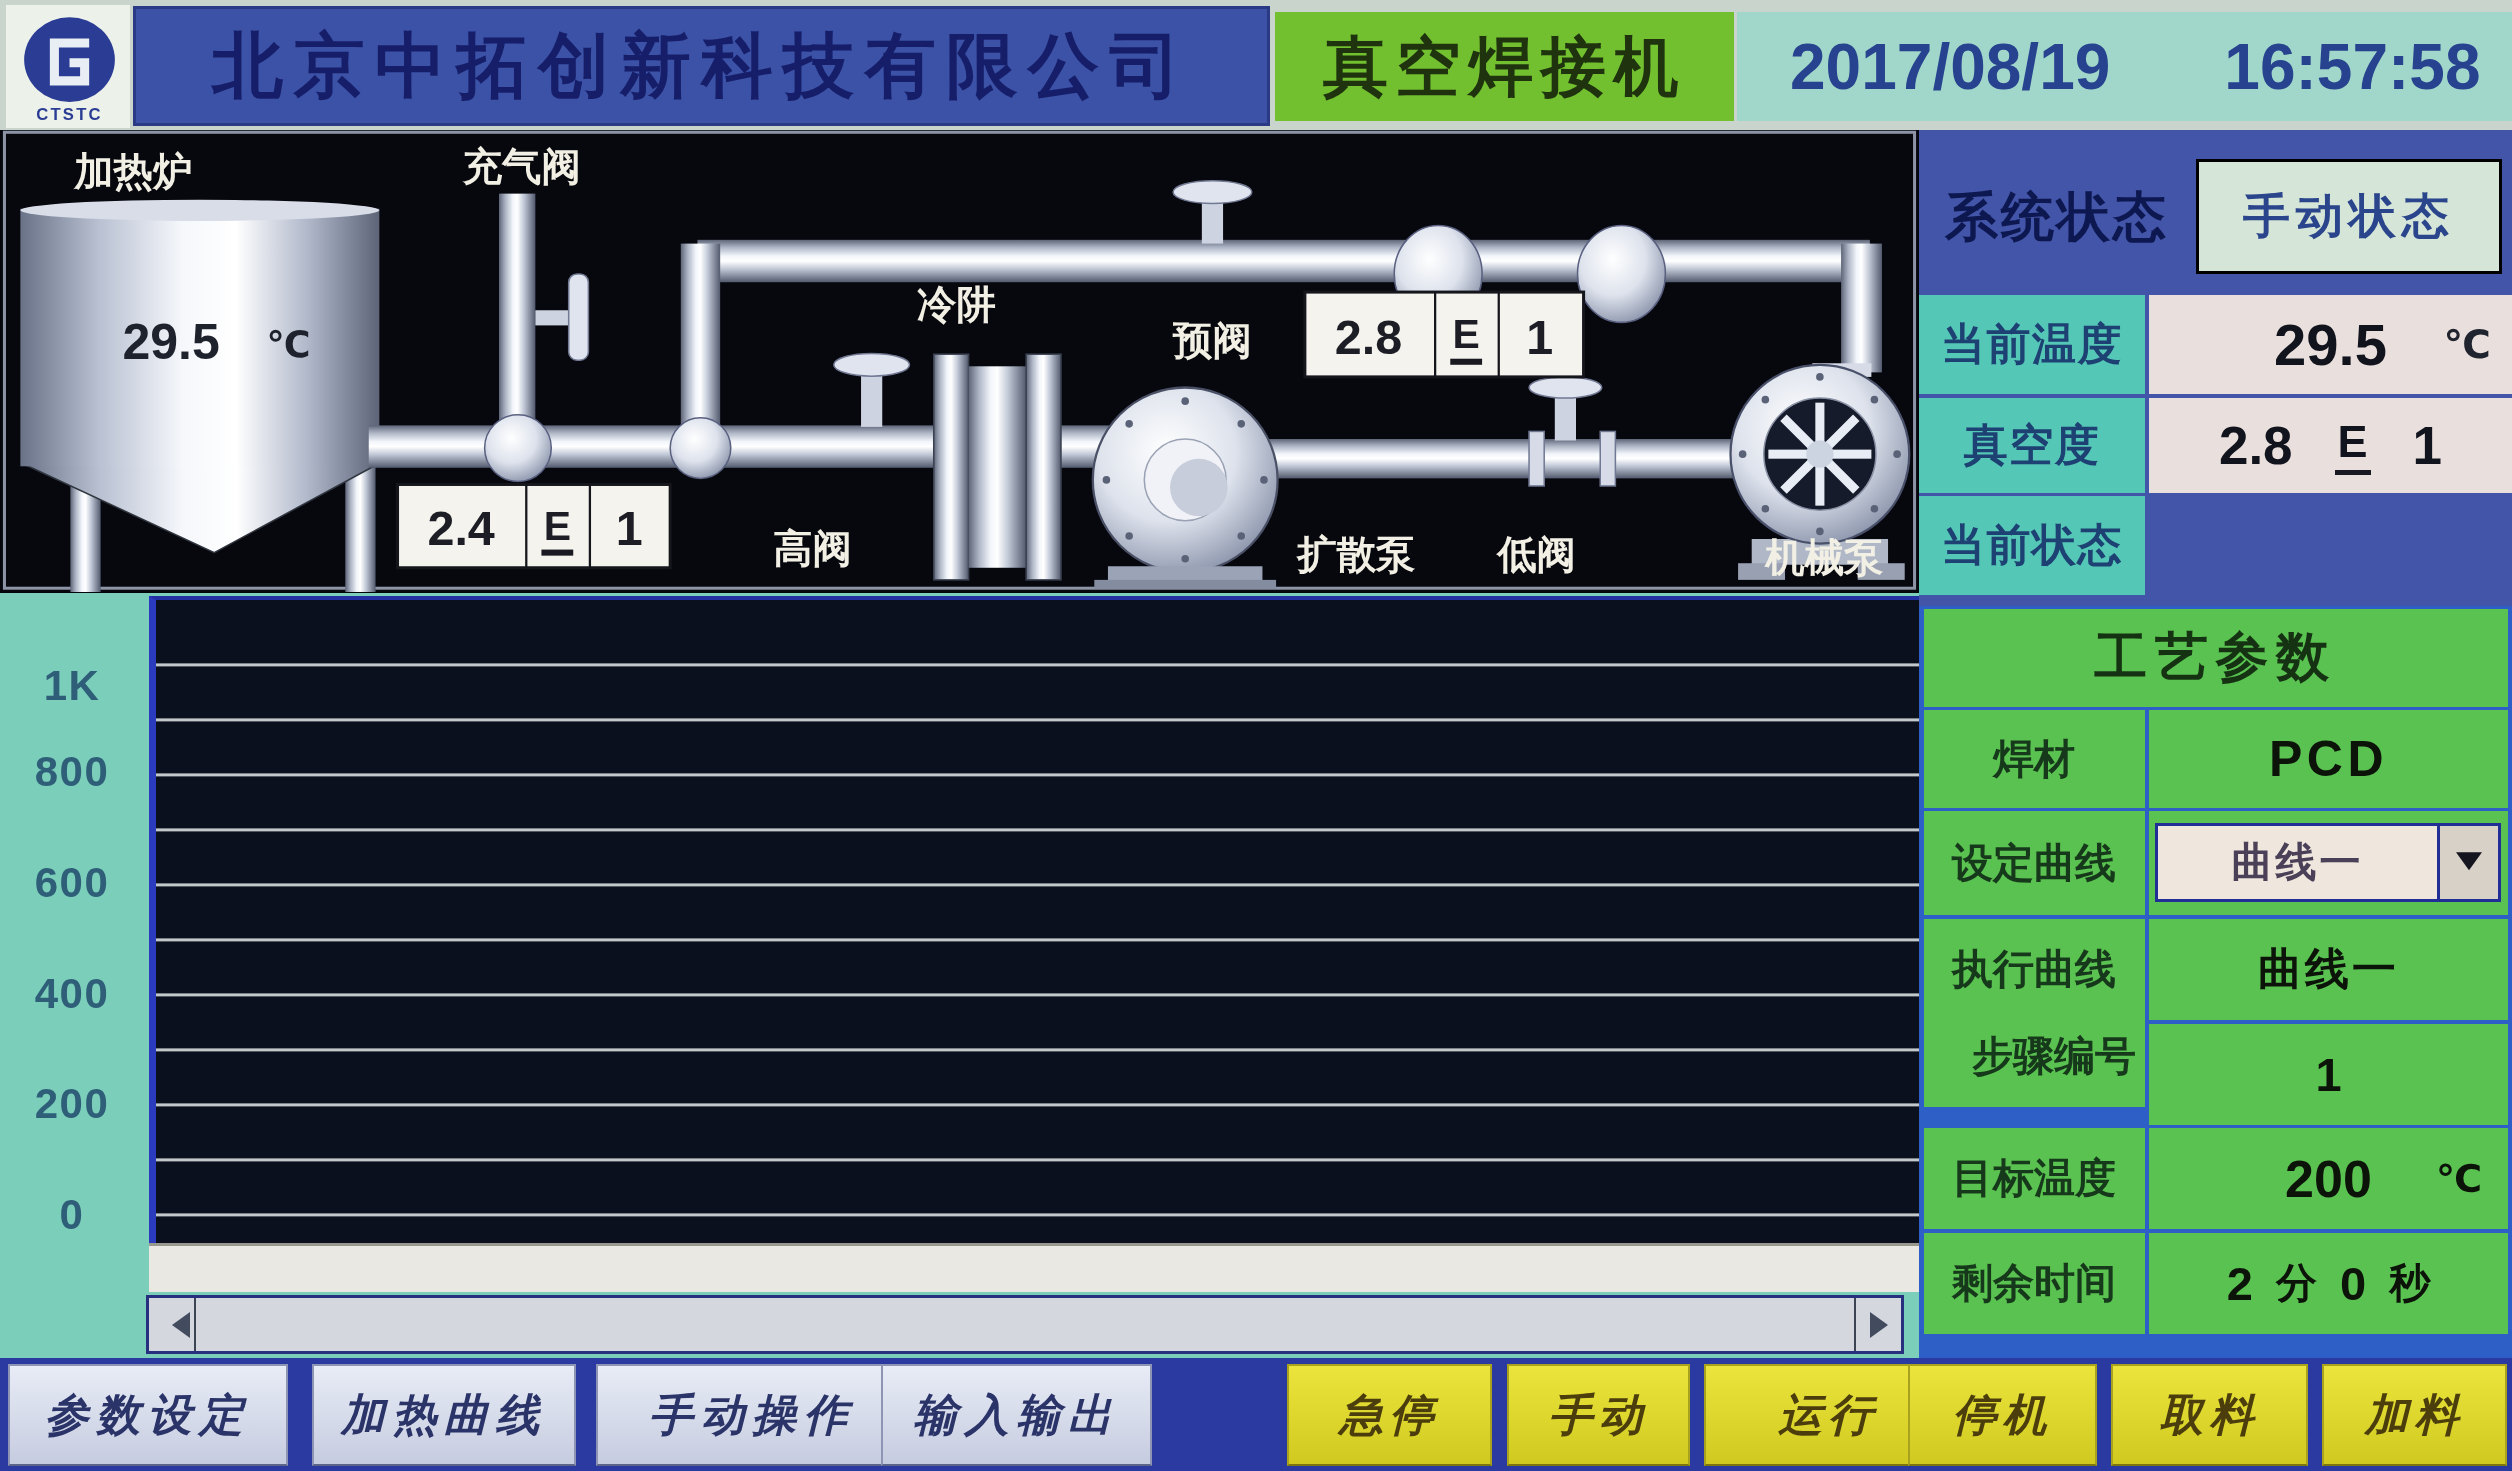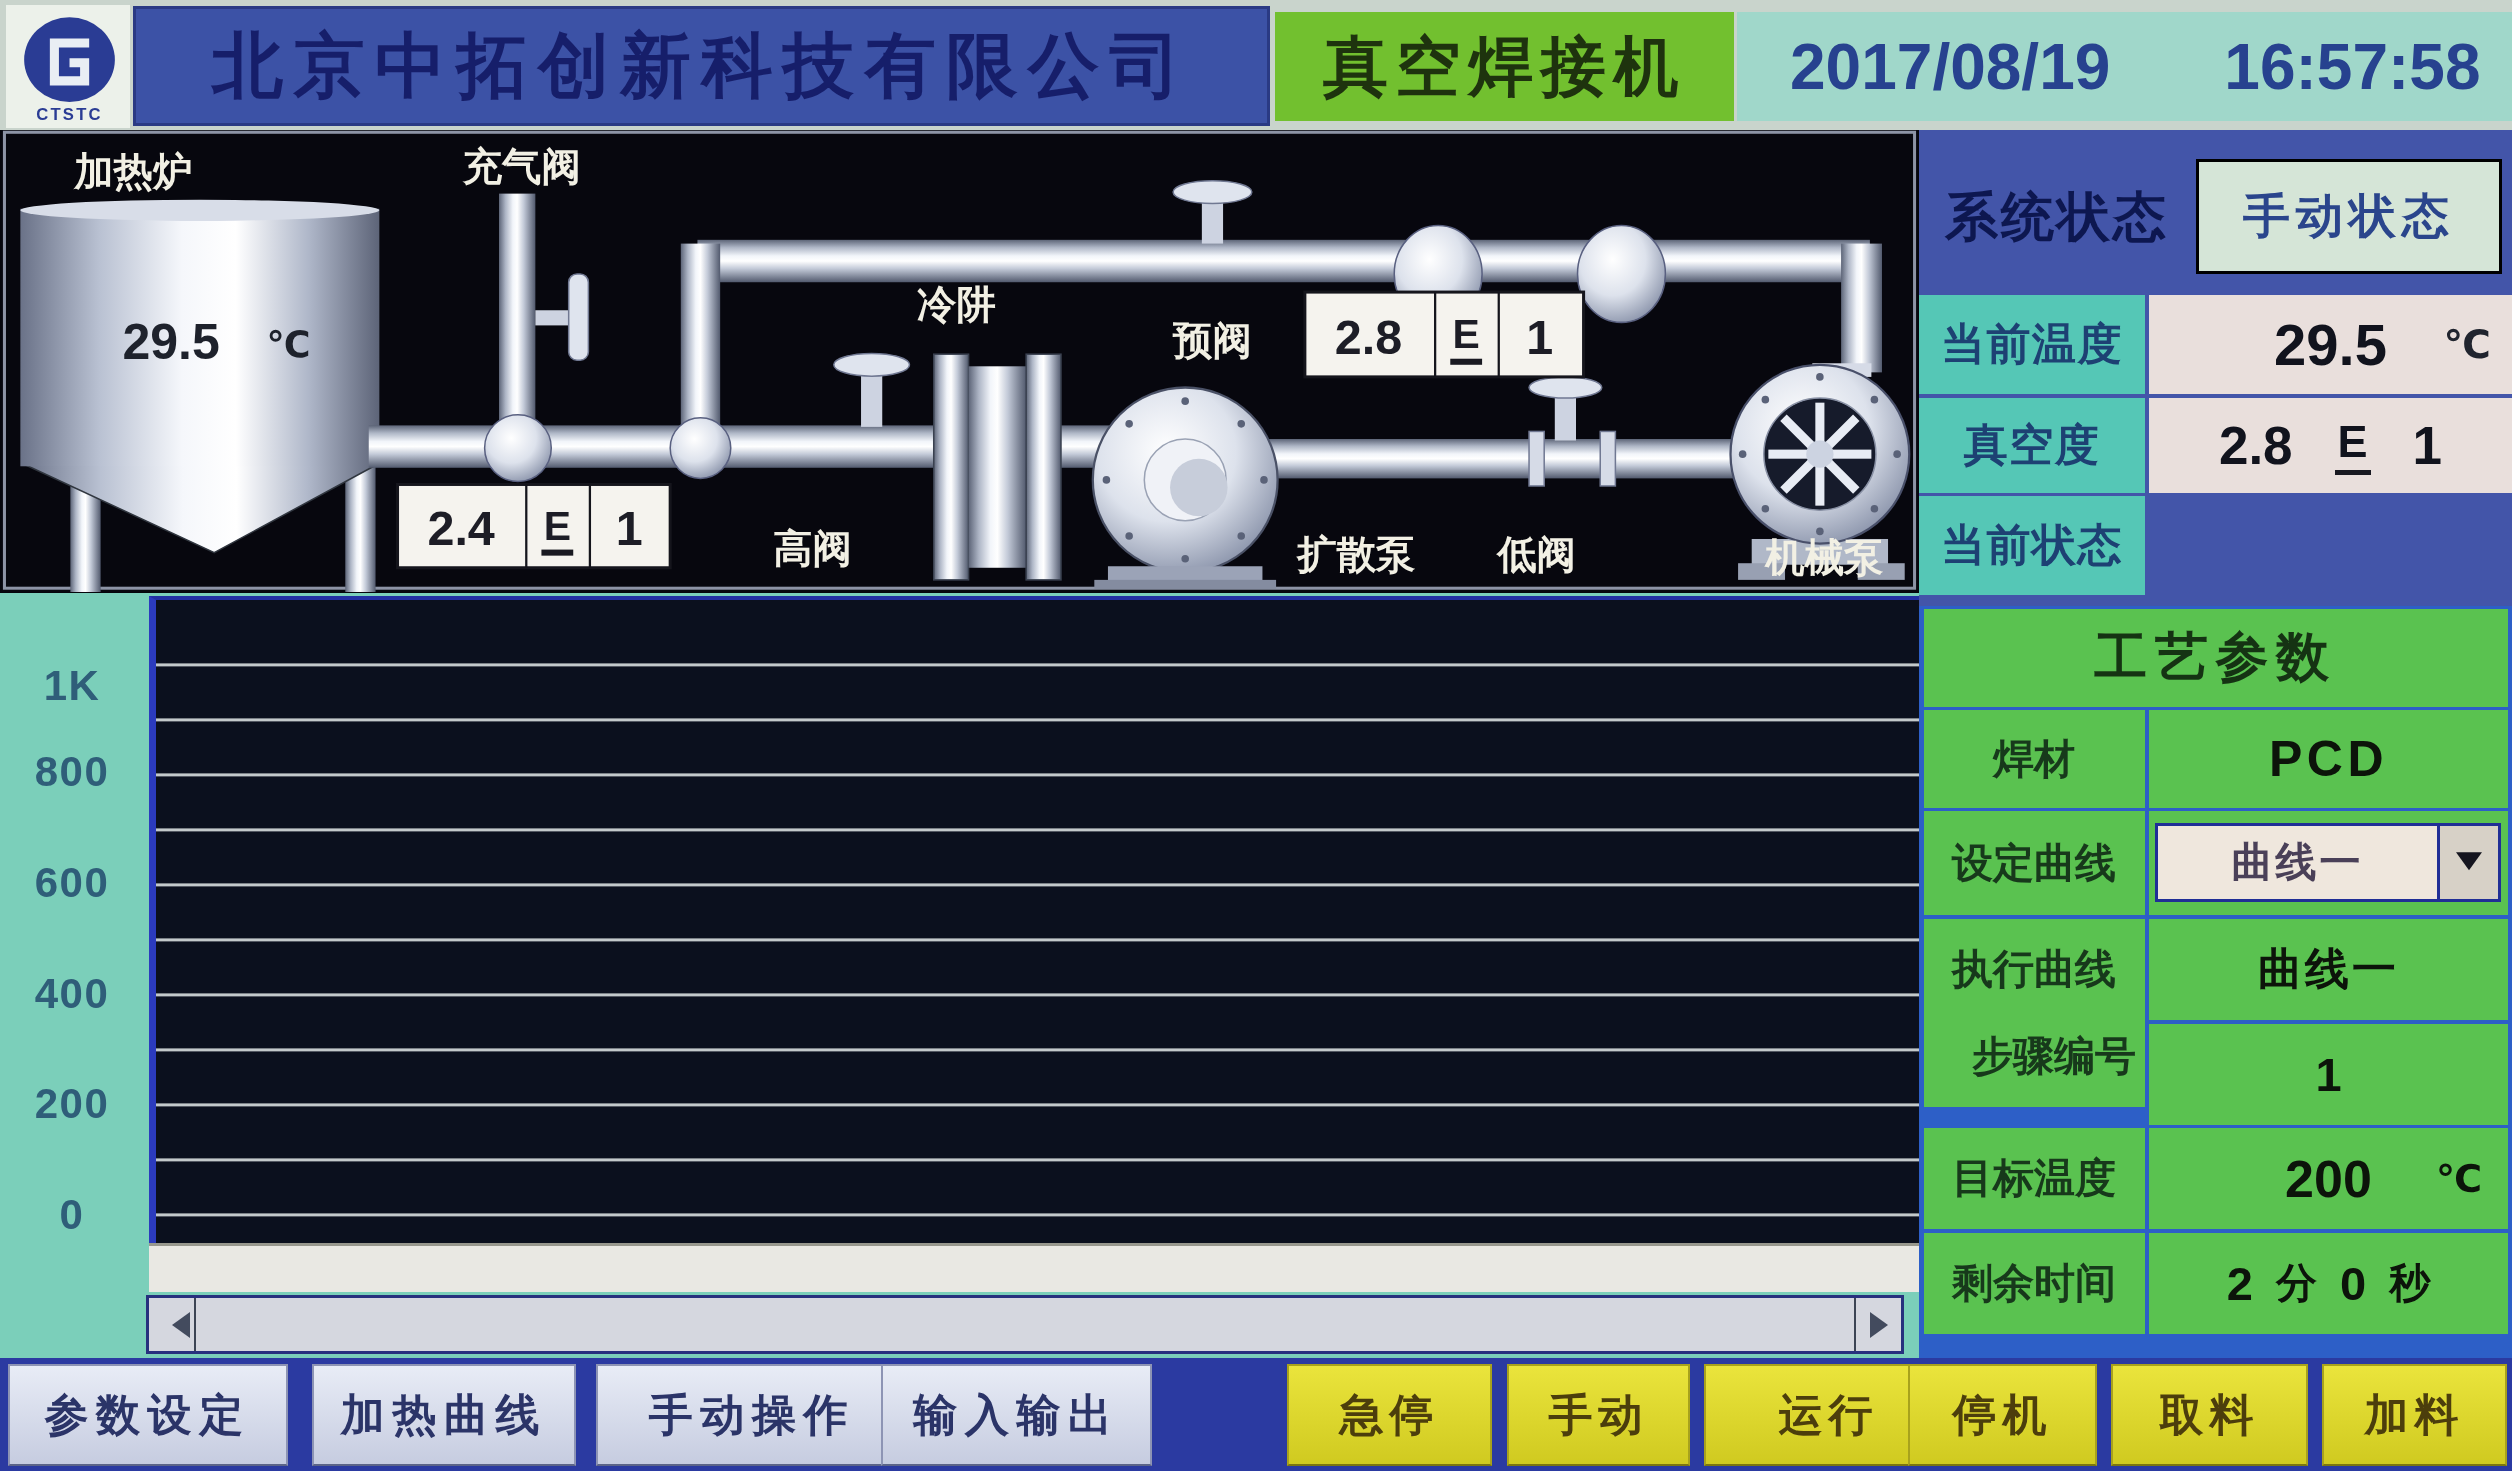--- a/index.html
+++ b/index.html
@@ -64,21 +64,21 @@
           background-position:0 11.4px; }
   .xband { left:149px; top:650px; width:1770px; height:49px; background:#e9e8e3; border-top:3px solid #98988e; }
   .scrollbar { left:146px; top:702px; width:1758px; height:59px; background:#d5d7df; border:3px solid #27307e; }
   .sb-btn { position:absolute; top:0; width:47px; height:53px; background:#d5d7df; }
   .sb-left { left:0; border-right:2.3px solid #3c4454; }
   .sb-right { right:0; border-left:2.3px solid #3c4454; }
   .tri-l { width:0; height:0; border:13px solid transparent; border-right:18px solid #434b5e; margin-left:6px; }
   .tri-r { width:0; height:0; border:13px solid transparent; border-left:18px solid #434b5e; margin-left:13.6px; }
 
   
-  .toolbar { left:0; top:1358px; width:2512px; height:114px; background:#2b3aa1; }
+  .toolbar { left:0; top:1358px; width:2512px; height:114px; background:#2b3aa1;font-style:italic; }
   .btn { position:absolute; top:6px; height:102px; display:flex; align-items:center; justify-content:center;
          font-weight:bold; cursor:pointer; }
   .btn-gray { background:linear-gradient(#e8ecf6,#c6cce0); border:2.3px solid #8d94b4; border-bottom-color:#5c6488;
               color:#2b3468; font-size:44px; letter-spacing:7.6px; }
   .btn-yellow { background:linear-gradient(#eae43c,#d0ca20); border:2.3px solid #a8a21c; border-bottom-color:#7c7610;
                 color:#4c3e0c; font-size:44px; letter-spacing:6px; }
 </style>
 </head>
 <body>
 

